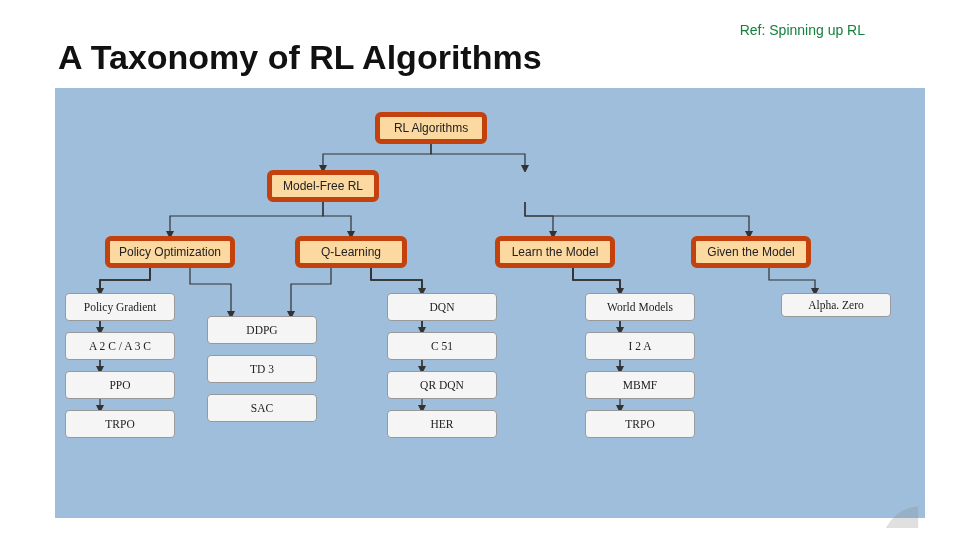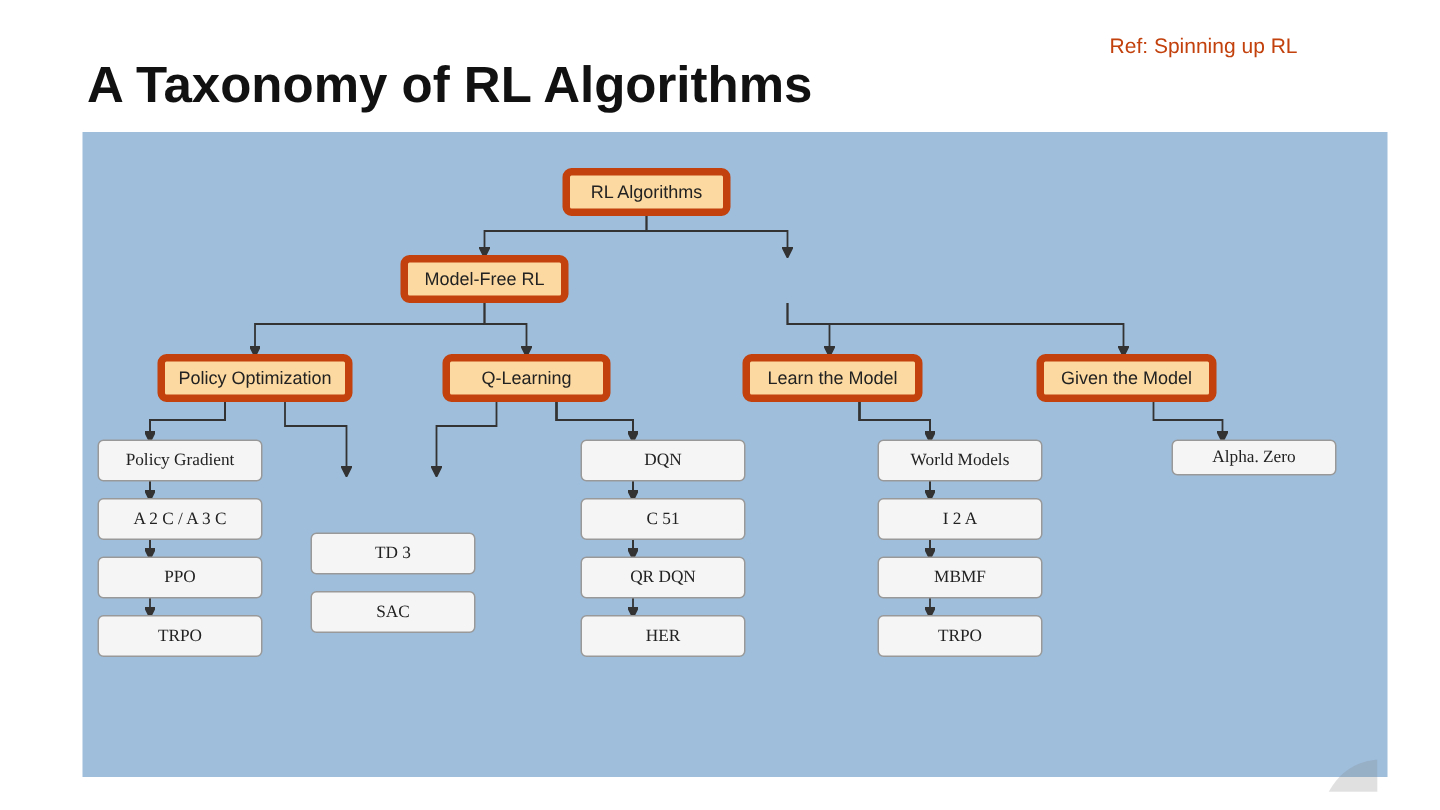--- a/index.html
+++ b/index.html
@@ -4,21 +4,21 @@
 <style>
   * { box-sizing: border-box; margin: 0; padding: 0; }
   html, body { width: 960px; height: 540px; font-family: "Segoe UI", Arial, sans-serif; background: #fff; }
   .page { position: relative; width: 960px; height: 540px; }
   .title {
     position: absolute; left: 58px; top: 38px;
     font-size: 34px; font-weight: 700; color: #111;
   }
   .ref {
     position: absolute; right: 95px; top: 22px;
-    font-size: 14px; color: #c2410c; padding-left: 44px;
+    font-size: 14px; color: #15803d; padding-left: 44px;
   }
   .canvas {
     position: absolute; left: 55px; top: 88px;
     width: 870px; height: 430px;
     background: #9ebedc;
   }
   .node {
     position: absolute;
     background: #fcd9a0;
     border: 5px solid #c2410c;
@@ -100,20 +100,21 @@
     <div class="node" style="left:50px;top:148px;width:130px;height:32px">Policy Optimization</div>
     <div class="node" style="left:240px;top:148px;width:112px;height:32px">Q-Learning</div>
     <div class="node" style="left:440px;top:148px;width:120px;height:32px">Learn the Model</div>
     <div class="node" style="left:636px;top:148px;width:120px;height:32px">Given the Model</div>
 
     <div class="leaf" style="left:10px;top:205px;width:110px;height:28px">Policy Gradient</div>
     <div class="leaf" style="left:10px;top:244px;width:110px;height:28px">A 2 C / A 3 C</div>
     <div class="leaf" style="left:10px;top:283px;width:110px;height:28px">PPO</div>
     <div class="leaf" style="left:10px;top:322px;width:110px;height:28px">TRPO</div>
 
+    <div class="leaf" style="left:152px;top:228px;width:110px;height:28px">DDPG</div>
     <div class="leaf" style="left:152px;top:267px;width:110px;height:28px">TD 3</div>
     <div class="leaf" style="left:152px;top:306px;width:110px;height:28px">SAC</div>
 
     <div class="leaf" style="left:332px;top:205px;width:110px;height:28px">DQN</div>
     <div class="leaf" style="left:332px;top:244px;width:110px;height:28px">C 51</div>
     <div class="leaf" style="left:332px;top:283px;width:110px;height:28px">QR DQN</div>
     <div class="leaf" style="left:332px;top:322px;width:110px;height:28px">HER</div>
 
     <div class="leaf" style="left:530px;top:205px;width:110px;height:28px">World Models</div>
     <div class="leaf" style="left:530px;top:244px;width:110px;height:28px">I 2 A</div>

